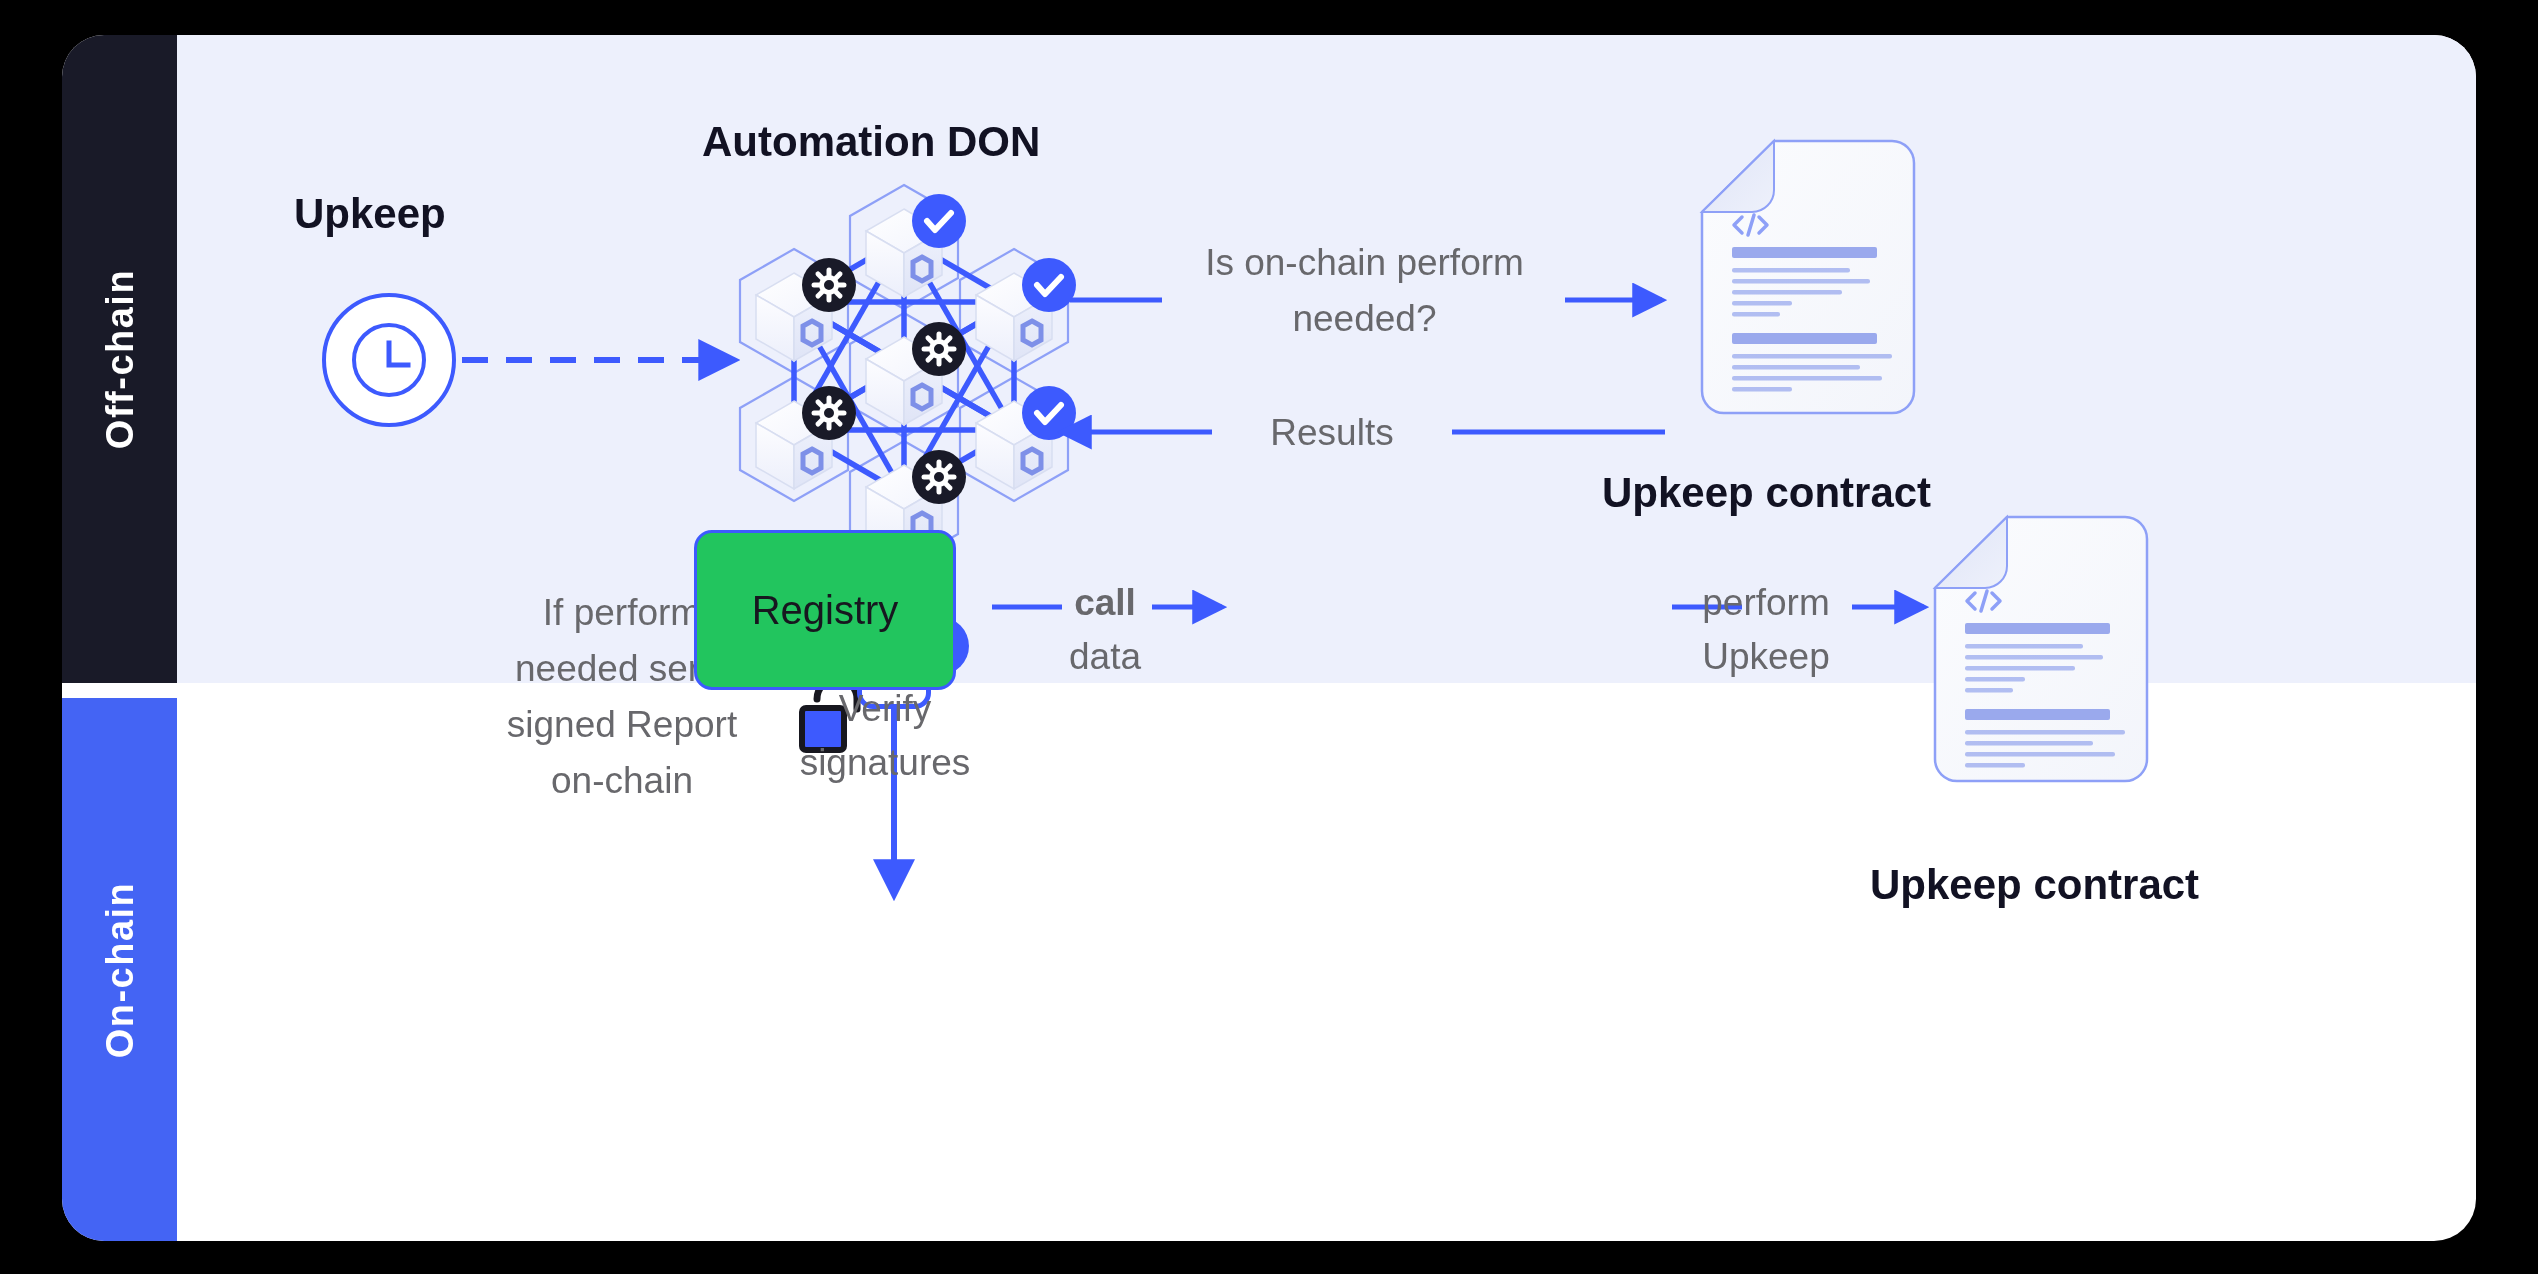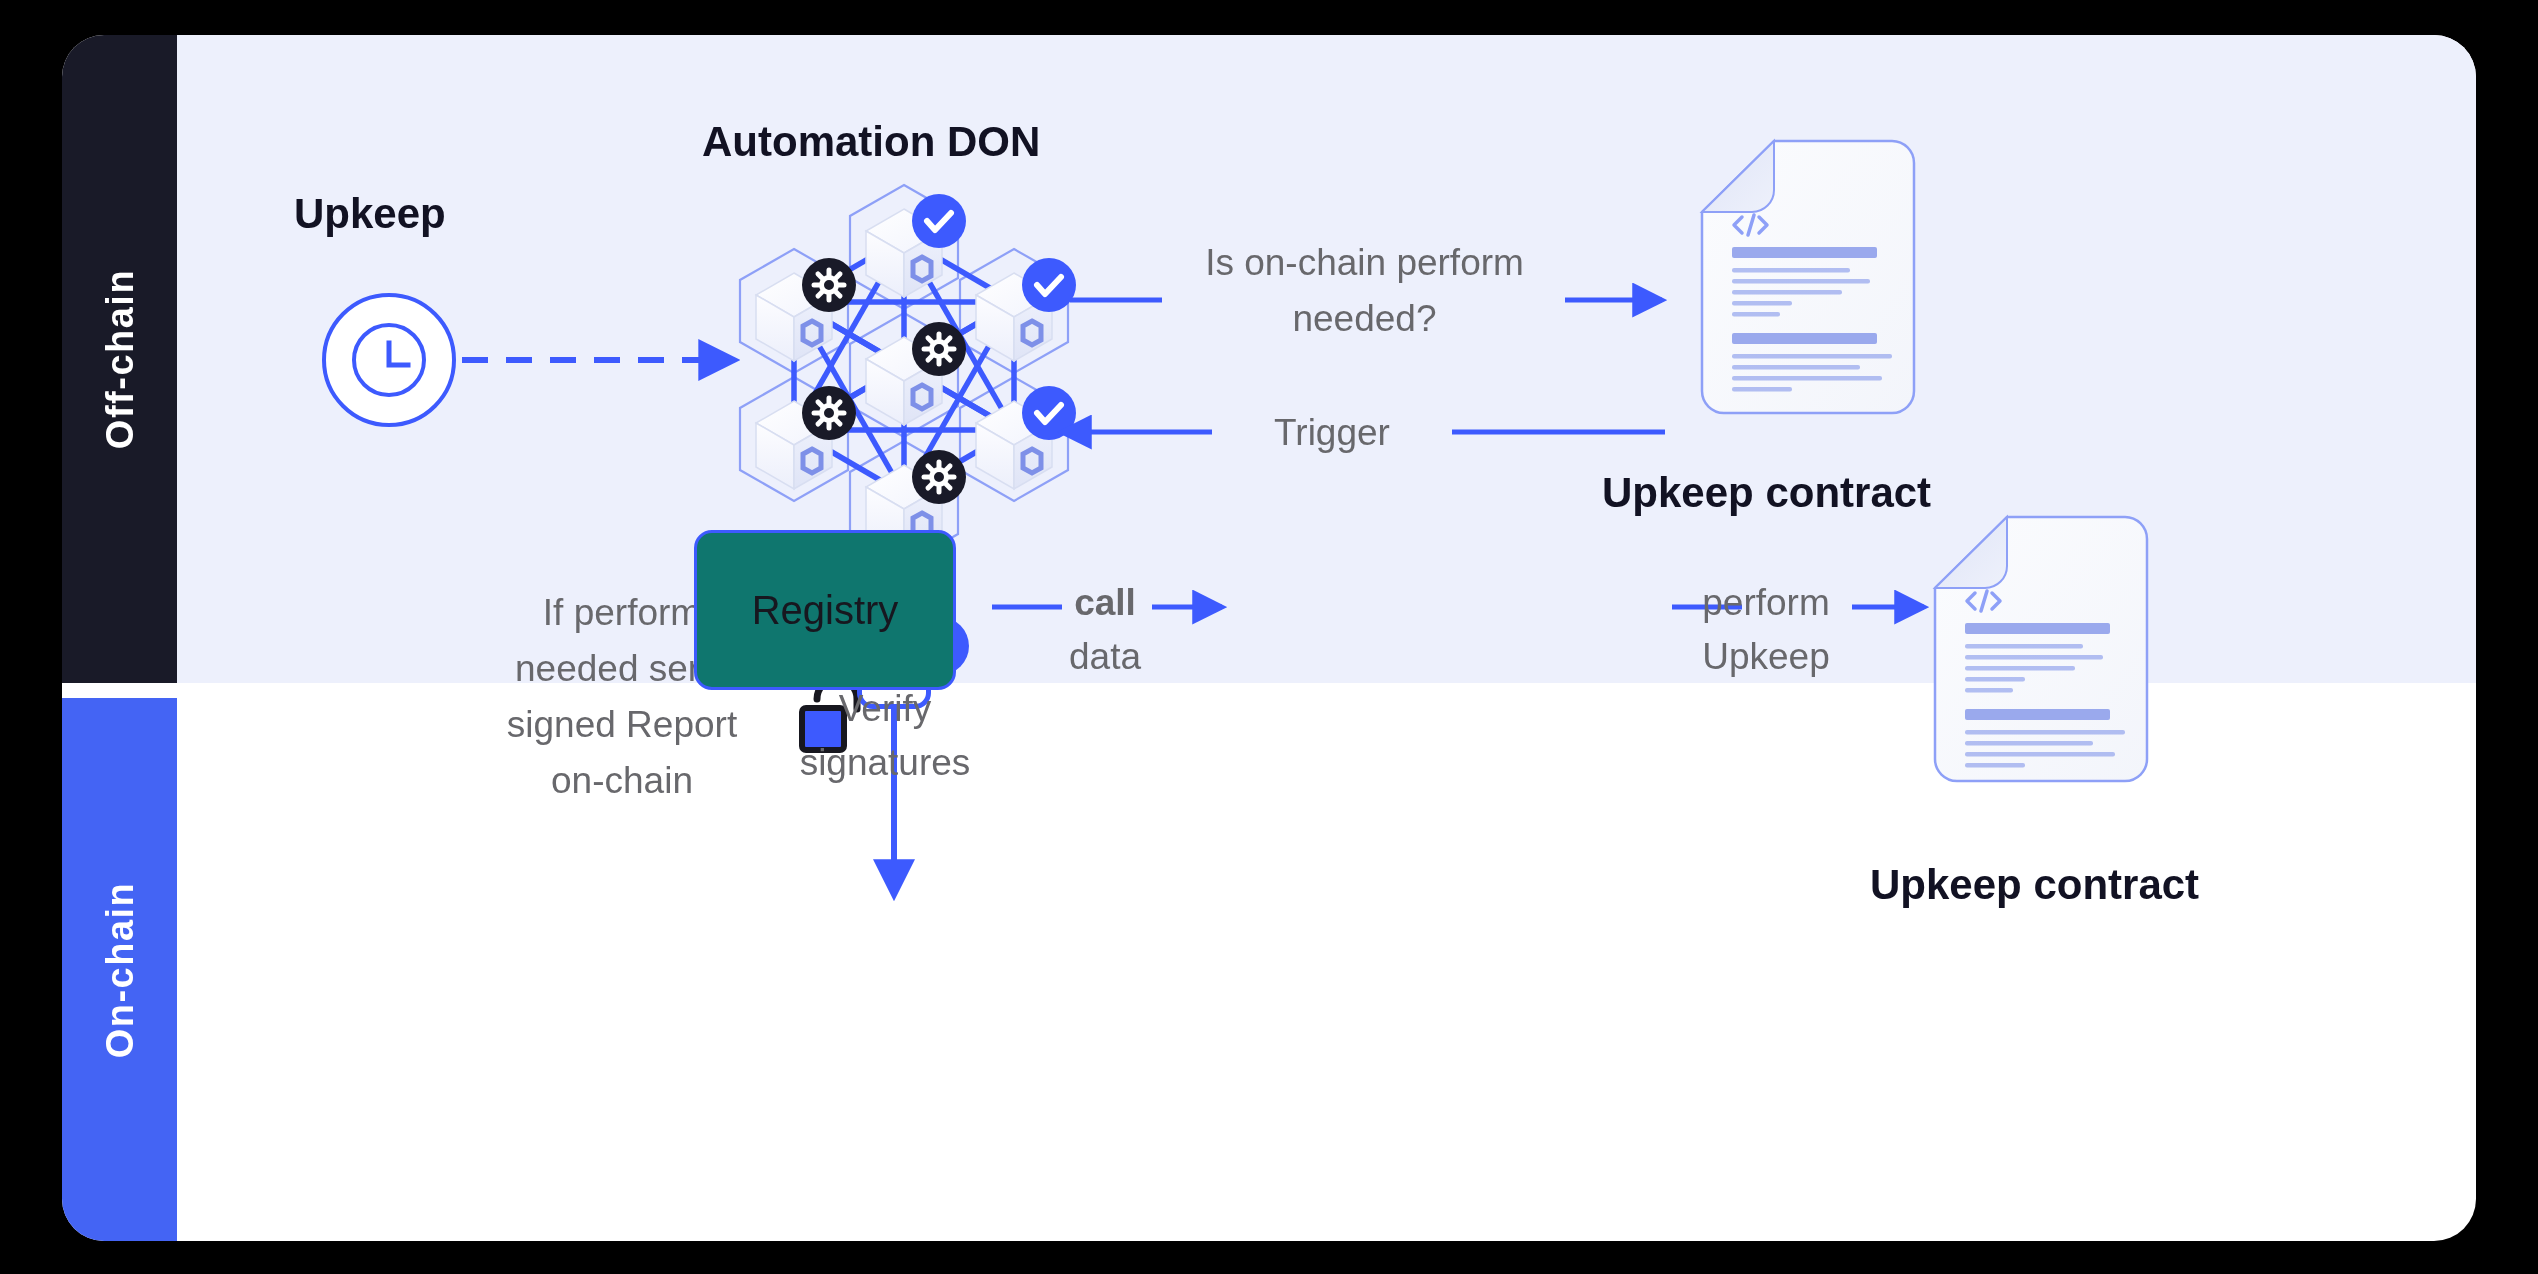--- a/index.html
+++ b/index.html
@@ -52,21 +52,21 @@
 
   
   .layer{ position:absolute; left:0; top:0; width:2414px; height:1206px; pointer-events:none; }
 
   
   .lbl{ position:absolute; color:#68686c; font-size:37px; line-height:56px; text-align:center; white-space:nowrap; }
   .hdr{ position:absolute; color:#121223; font-weight:bold; font-size:42px; white-space:nowrap;text-align:right; }
 
   .box{
     position:absolute;
-    background:#0f766e;
+    background:#22c55e;
     border:3px solid #3d5afe;
     border-radius:18px;
     display:flex; align-items:center; justify-content:center;
     color:#17171f; font-size:40px;
   }
 
   
   .clock{
     position:absolute; left:260px; top:258px;
     width:134px; height:134px; border-radius:50%;
@@ -377,21 +377,21 @@
         </svg>
       </div>
     </div>
 
     <div class="hdr" style="left:232px; top:155px;">Upkeep</div>
     <div class="hdr" style="left:640px; top:83px;">Automation DON</div>
 
     <div class="lbl" style="left:1105px; top:200px; width:395px;">Is on-chain perform</div>
     <div class="lbl" style="left:1105px; top:256px; width:395px;">needed?</div>
 
-    <div class="lbl" style="left:1155px; top:370px; width:230px;">Trigger</div>
+    <div class="lbl" style="left:1155px; top:370px; width:230px;">Results</div>
 
     <div class="hdr" style="left:1540px; top:434px;">Upkeep contract</div>
 
     <div class="lbl" style="left:410px; top:550px; width:300px;">If perform</div>
     <div class="lbl" style="left:410px; top:606px; width:300px;">needed send</div>
     <div class="lbl" style="left:410px; top:662px; width:300px;">signed Report</div>
     <div class="lbl" style="left:410px; top:718px; width:300px;">on-chain</div>
 
     <div class="box" style="left:632px; top:495px; width:262px; height:160px;">
       <span>Registry</span>

